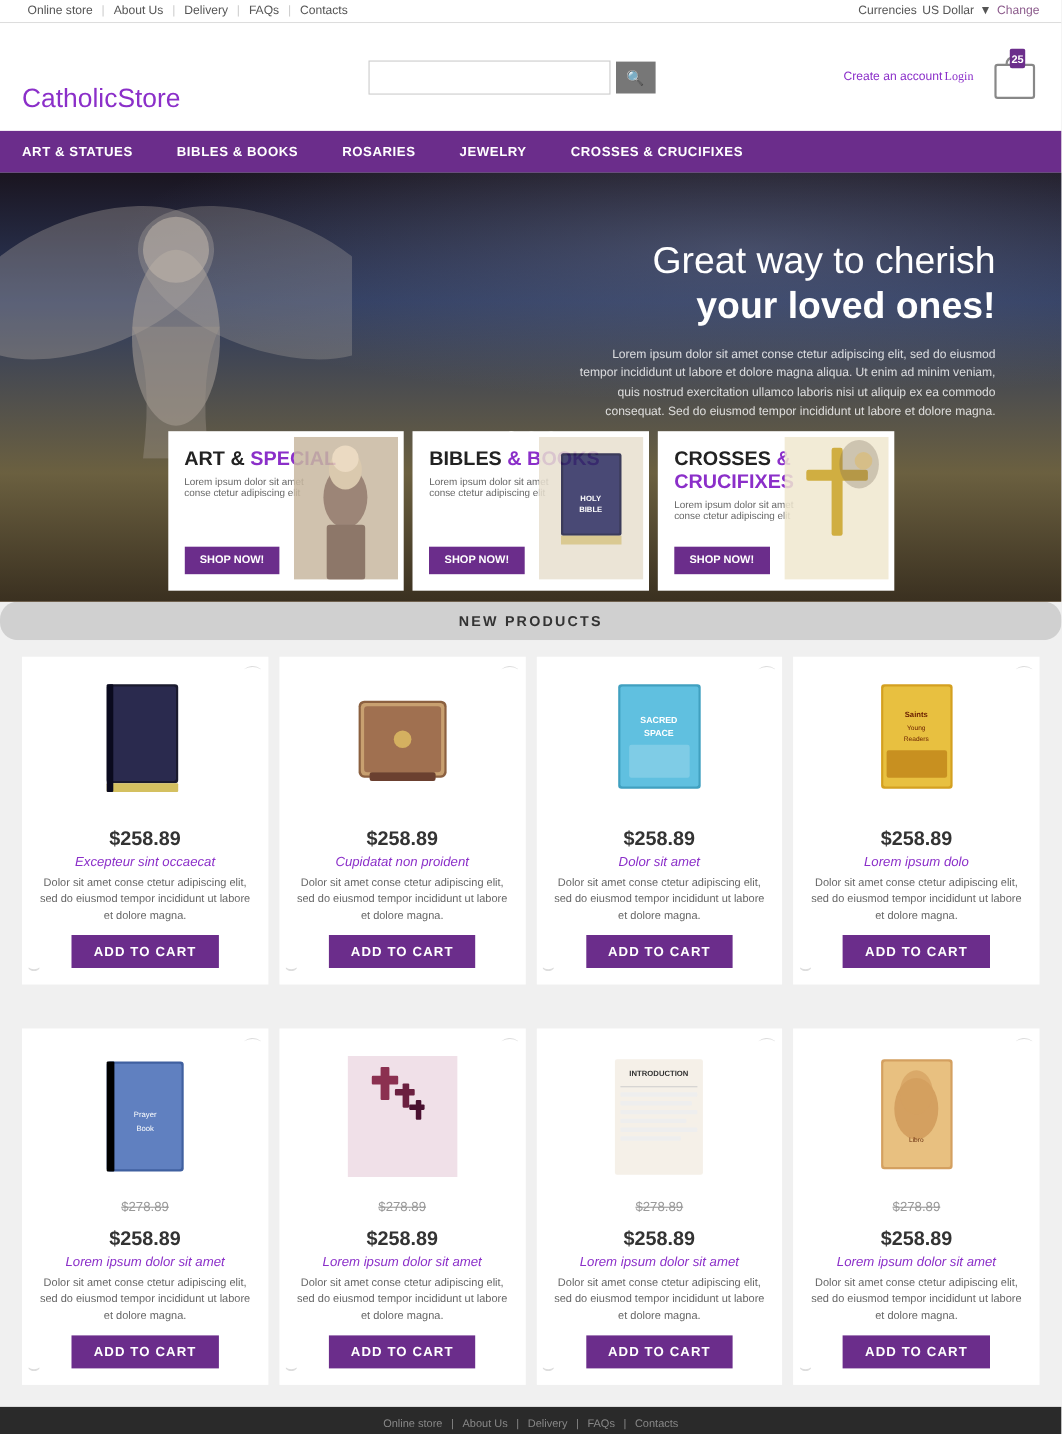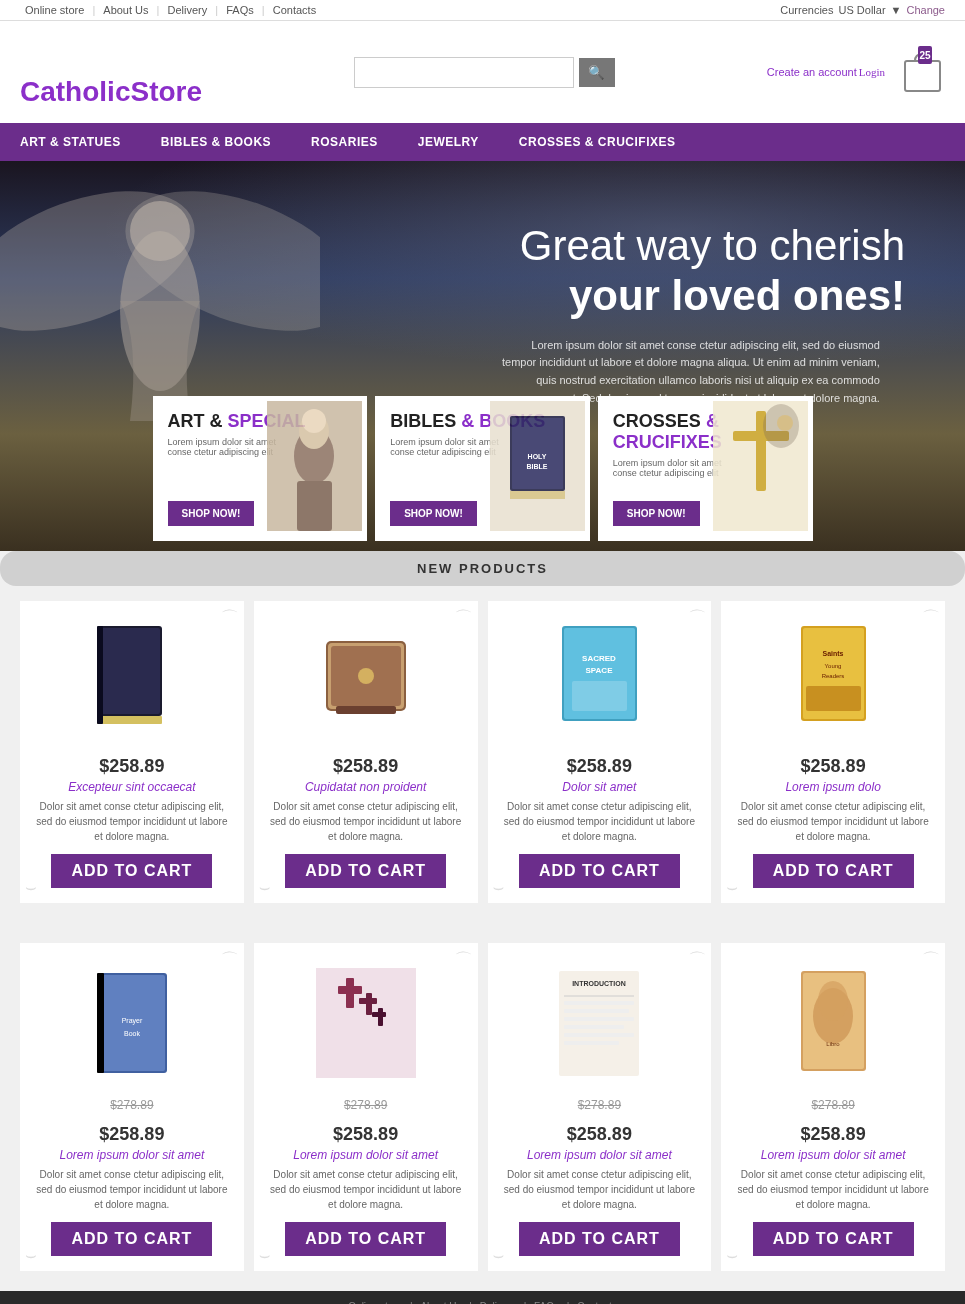--- a/index.html
+++ b/index.html
@@ -8,54 +8,54 @@
     
     .top-bar { background: #fff; border-bottom: 1px solid #ddd; padding: 4px 20px; display: flex; justify-content: space-between; align-items: center; font-size: 11px; color: #555; }
     .top-bar a { color: #8b5a8b; text-decoration: none; }
     .top-bar .top-links a { margin: 0 5px; color: #555; }
     .top-bar .top-links span { color: #ccc; }
     .top-bar .currency { display: flex; align-items: center; gap: 5px; }
     .top-bar .currency a { color: #8b5a8b; }
 
     
     .header { background: #fff; padding: 15px 20px; display: flex; justify-content: space-between; align-items: center; }
-    .logo { font-size: 28px; font-weight: bold; color: #222; margin-top: 40px; }
+    .logo { font-size: 24px; font-weight: normal; color: #222; margin-top: 40px; }
     .logo span { color: #8b2fc9; }
     .search-bar { display: flex; align-items: center; gap: 5px; }
     .search-bar input { border: 1px solid #ccc; padding: 6px 10px; width: 200px; font-size: 13px; }
     .search-bar button { background: #666; color: #fff; border: none; padding: 7px 10px; cursor: pointer; }
     .cart-area { display: flex; align-items: center; gap: 8px; }
 
     
     nav { background: #6b2d8b; display: flex; align-items: center; padding: 0; }
     nav a { color: #fff; text-decoration: none; padding: 12px 20px; font-size: 12px; font-weight: bold; letter-spacing: 0.5px; display: block; }
 
     
     .hero { position: relative; height: 390px; background: linear-gradient(to bottom, #1a1a2e 0%, #2d3561 40%, #8b7355 100%); overflow: hidden; display: flex; align-items: center; }
     .hero-text { position: absolute; right: 60px; top: 60px; text-align: right; }
-    .hero-text h1 { font-size: 42px; color: #fff; font-weight: 300; line-height: 1.2; margin-left: 20px; }
+    .hero-text h1 { font-size: 34px; color: #fff; font-weight: 300; line-height: 1.2; margin-left: 20px; }
     .hero-text h1 strong { font-weight: bold; display: block; }
     .hero-text p { color: rgba(255,255,255,0.8); font-size: 11px; max-width: 380px; text-align: right; margin-top: 15px; line-height: 1.6; }
     .hero-dots { position: absolute; bottom: 130px; right: 50%; transform: translateX(50%); display: flex; gap: 8px; }
     .hero-dot { width: 10px; height: 10px; border-radius: 50%; background: rgba(255,255,255,0.5); }
     .hero-dot.active { background: #fff; }
 
     
     .section-header { background: #d0d0d0; text-align: center; padding: 10px; font-size: 13px; font-weight: bold; letter-spacing: 2px; color: #333; margin: 0; border-radius: 16px; }
     .products-section { background: #f0f0f0; padding: 5px 20px 20px; }
     .products-grid { display: flex; gap: 10px; margin-top: 10px; }
     .product-card { background: #fff; flex: 1; padding: 15px; display: flex; flex-direction: column; align-items: center; text-align: center; position: relative; }
     .product-card .corner-deco { position: absolute; top: 5px; right: 5px; color: #ddd; font-size: 18px; }
     .product-card .corner-deco-bl { position: absolute; bottom: 5px; left: 5px; color: #ddd; font-size: 18px; }
     .product-img-area { height: 130px; display: flex; align-items: center; justify-content: center; margin-bottom: 10px; }
     .product-price { font-size: 18px; font-weight: bold; color: #333; margin-bottom: 3px; }
     .product-old-price { font-size: 12px; color: #999; text-decoration: line-through; margin-bottom: 12px; }
     .product-name { font-size: 12px; color: #8b2fc9; font-style: italic; margin-bottom: 5px; }
     .product-desc { font-size: 10px; color: #666; line-height: 1.5; margin-bottom: 10px; }
-    .add-to-cart-btn { background: #6b2d8b; color: #fff; border: none; padding: 8px 20px; font-size: 16px; font-weight: bold; cursor: pointer; letter-spacing: 1px; margin-top: auto; }
+    .add-to-cart-btn { background: #6b2d8b; color: #fff; border: none; padding: 8px 20px; font-size: 12px; font-weight: bold; cursor: pointer; letter-spacing: 1px; margin-top: auto; }
 
     
     footer { background: #2a2a2a; color: #888; text-align: center; padding: 10px; font-size: 10px; }
     footer a { color: #888; text-decoration: none; margin: 0 5px; }
     footer .footer-links { margin-bottom: 5px; }
 
     .special-section { background: #f0f0f0; padding: 5px 20px 20px; margin-top: 5px; }
   </style>
 </head>
 <body>

